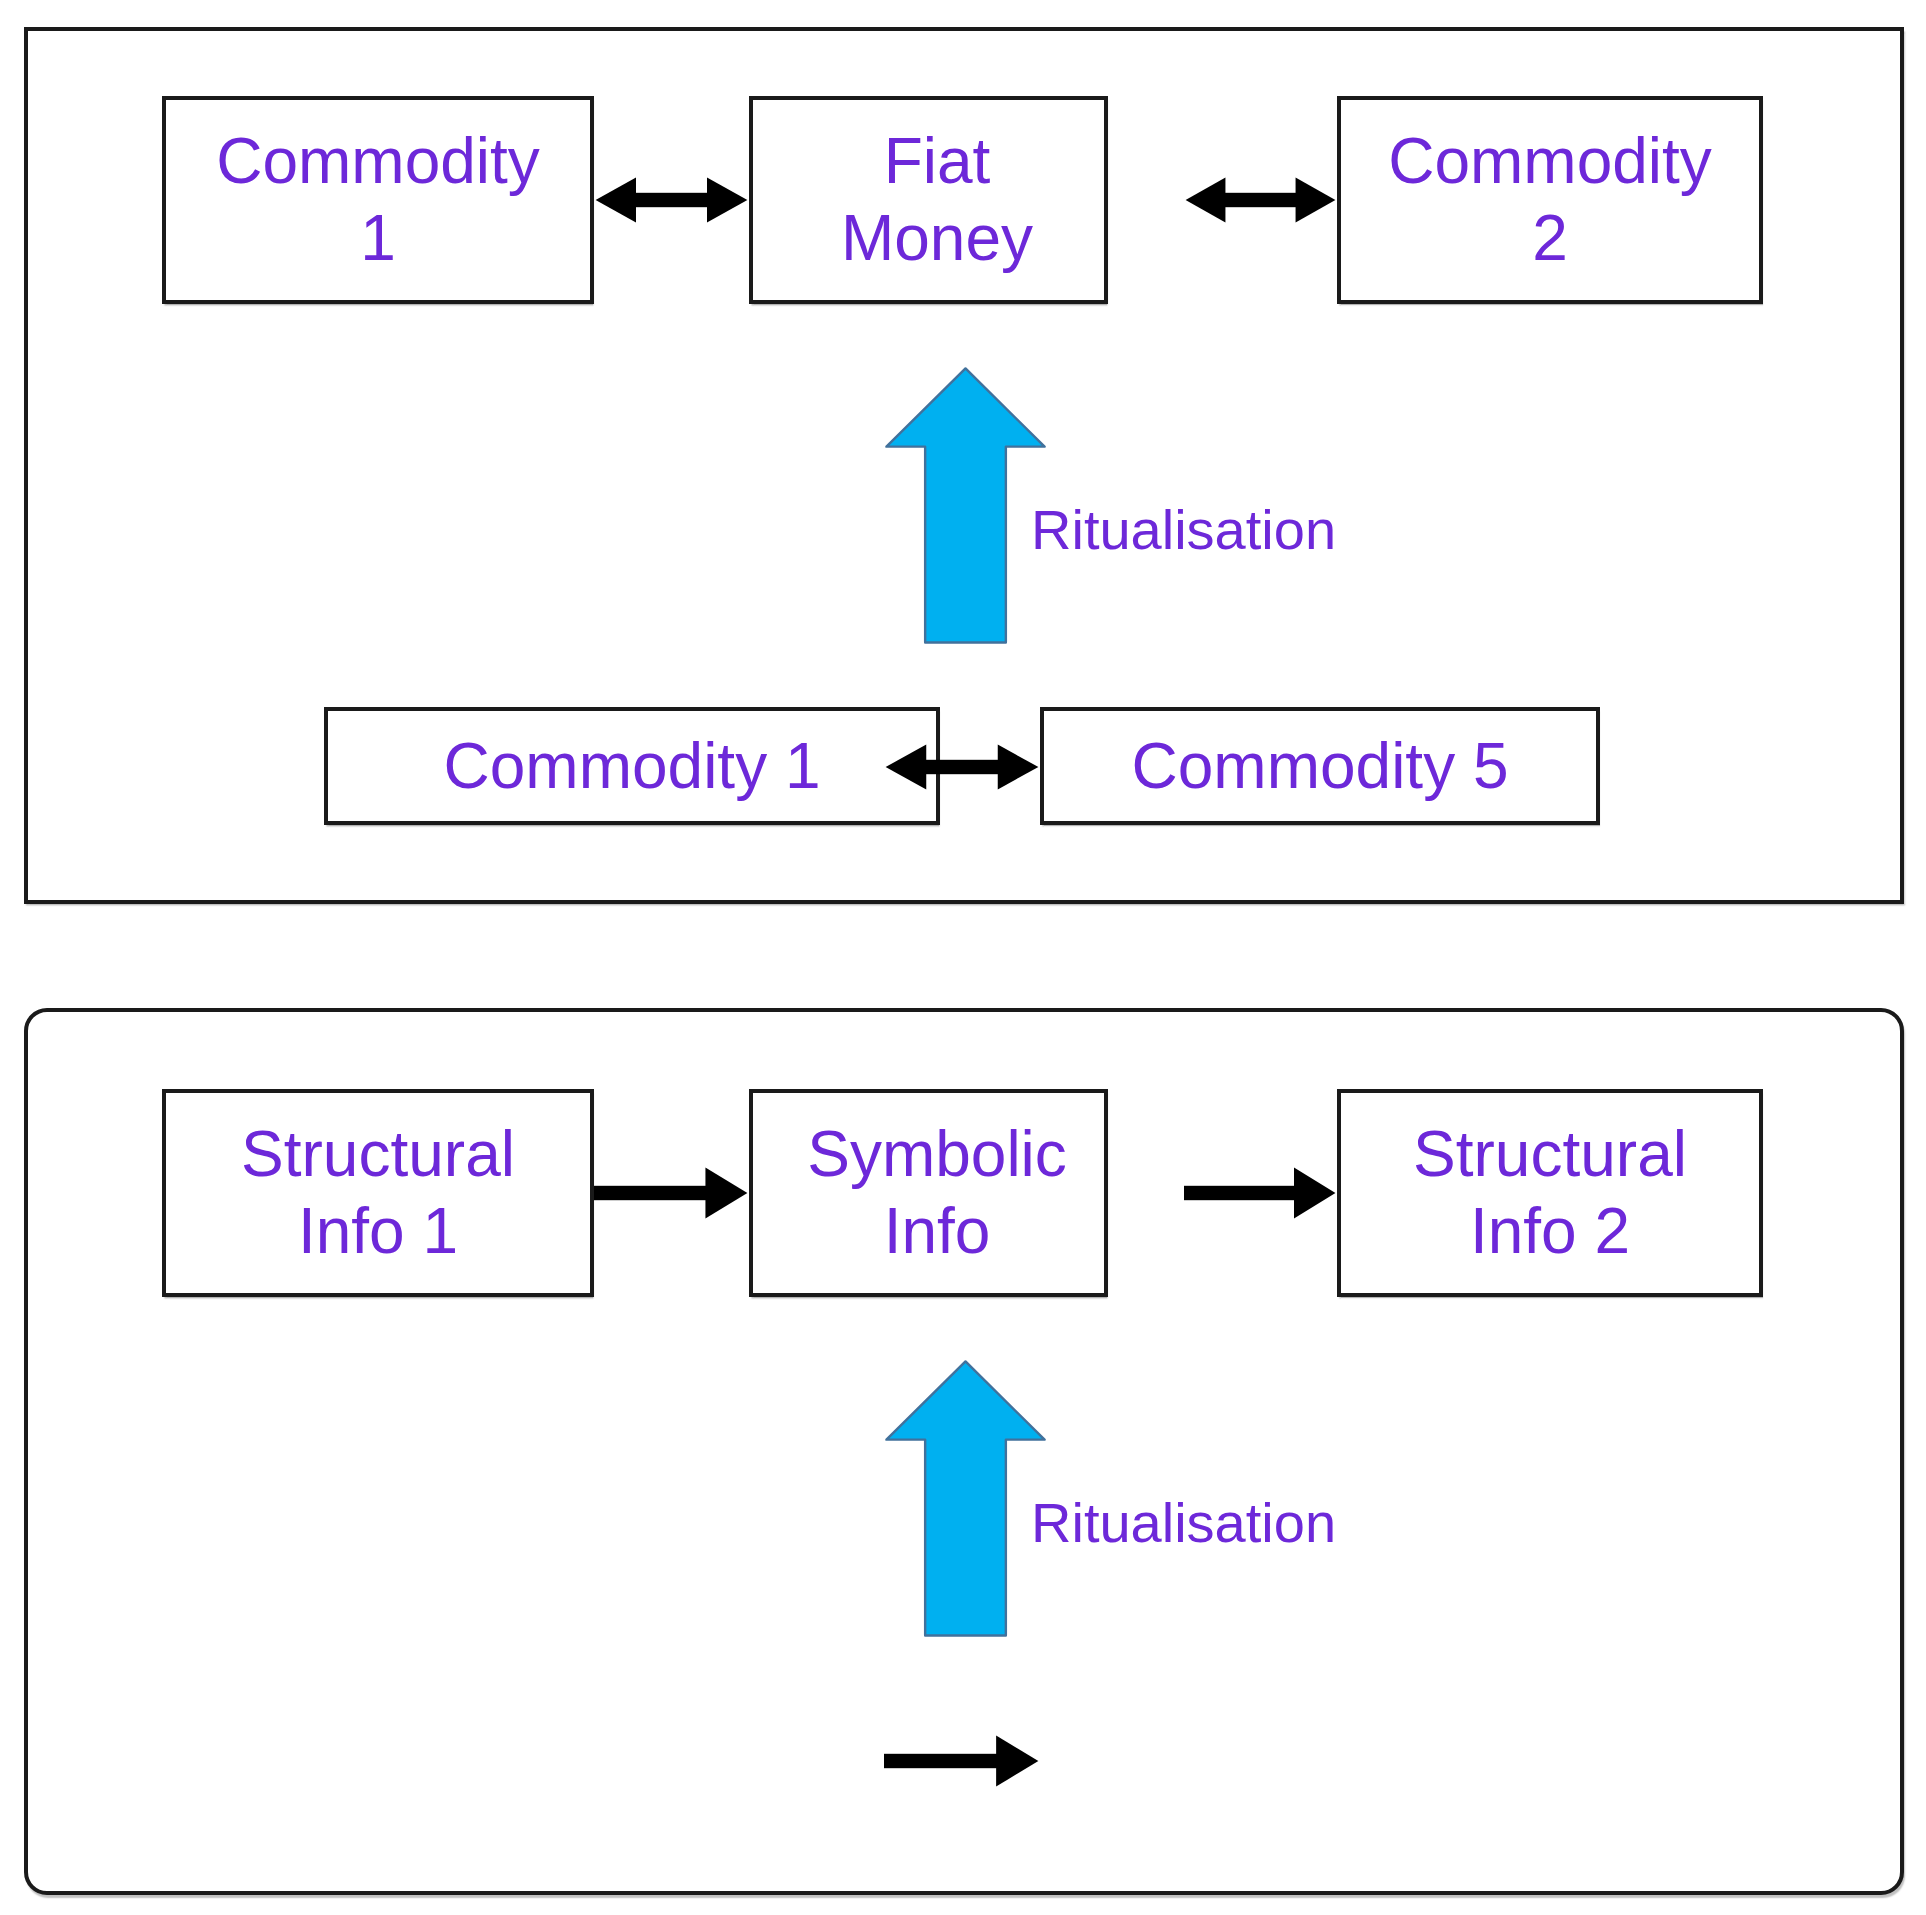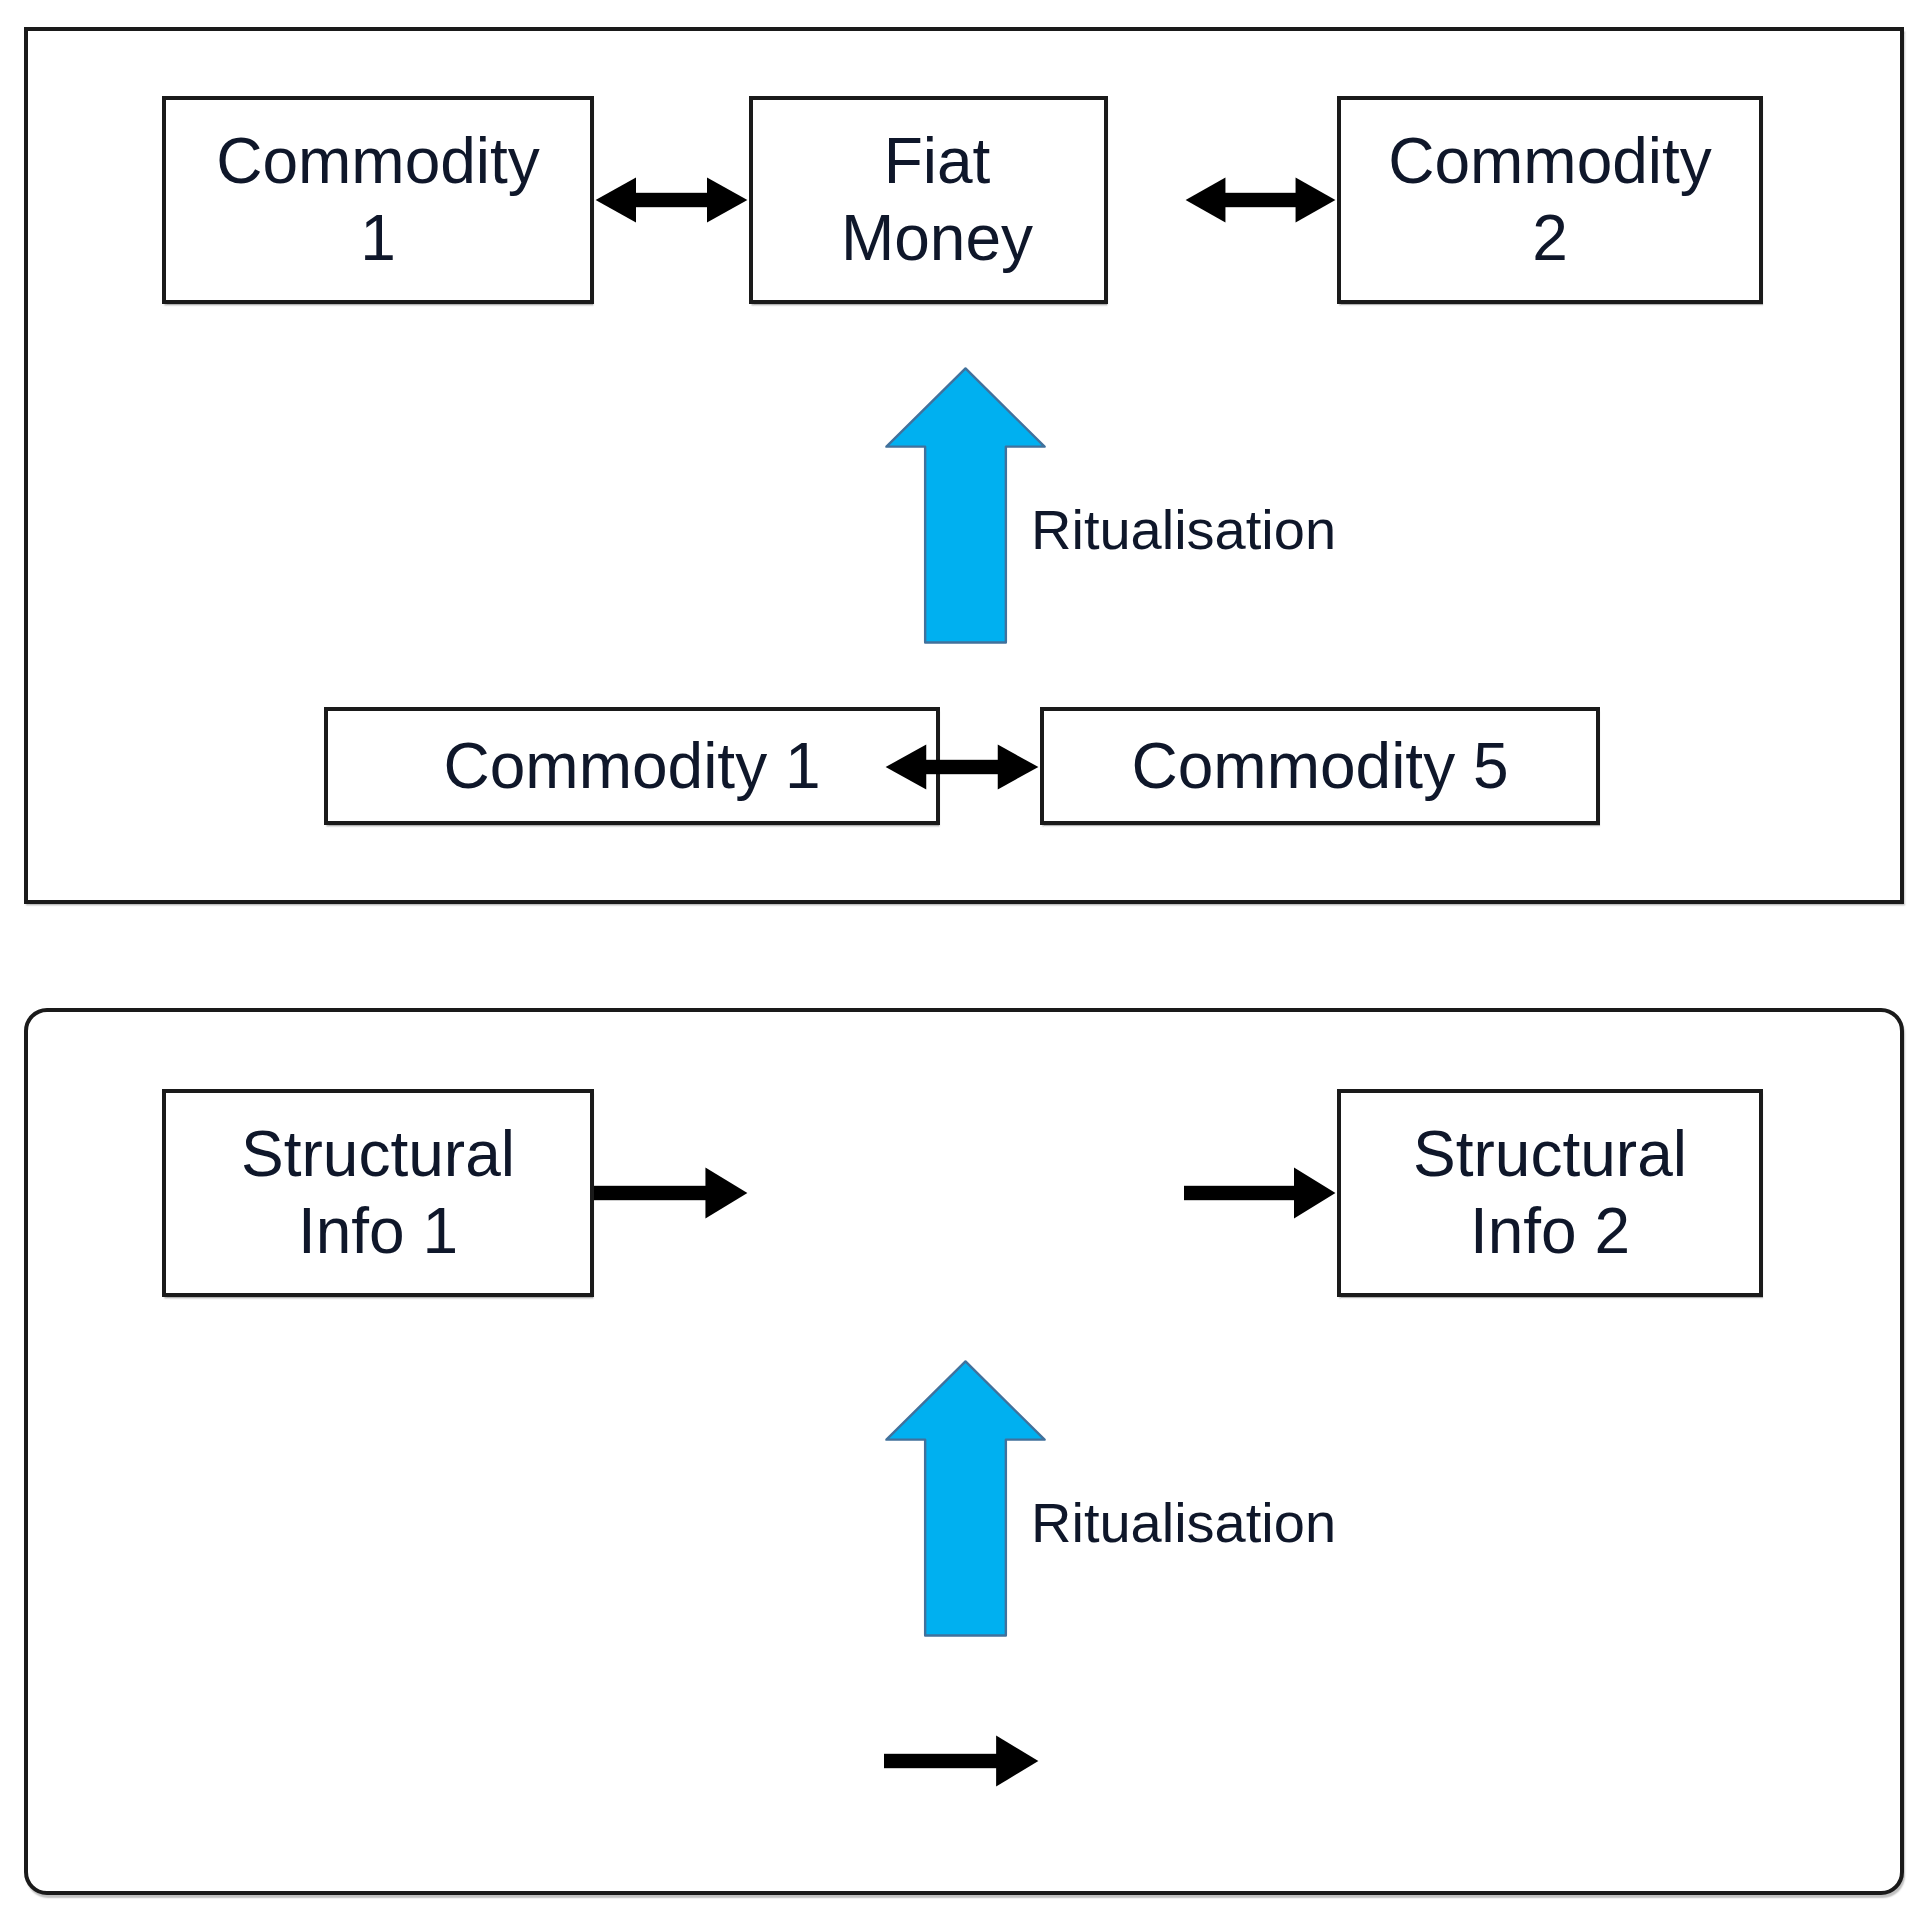--- a/index.html
+++ b/index.html
@@ -2,21 +2,21 @@
 <html style="font-size:13px"><head>
 <meta charset="utf-8">
 <style>
   html, body { margin: 0; padding: 0; background: #ffffff; }
   .canvas {
     position: relative;
     width: 1927px;
     height: 1915px;
     background: #ffffff;
     font-family: "Liberation Sans", sans-serif;
-    color: #0f172a;
+    color: #6d28d9;
   }
   .panel {
     position: absolute;
     left: 24px;
     width: 1880px;
     border: 4.8px solid #1a1a1a;
     box-sizing: border-box;
     background: #ffffff;
     box-shadow: 1.6px 3.2px 1.6px -0.8px rgba(0,0,0,0.25);
   }
@@ -150,20 +150,24 @@
       <span class="ln">Info 1</span>
     </div>
 
     <div class="connector c-a">
       <svg viewBox="0 0 192 80" preserveAspectRatio="none">
         <rect x="0" y="31" width="145" height="18" fill="#000000"></rect>
         <polygon points="190,40 138,8 138,72" fill="#000000"></polygon>
       </svg>
     </div>
 
+    <div class="node r1 pos-center">
+      <span class="ln">Symbolic</span>
+      <span class="ln">Info</span>
+    </div>
 
     <div class="connector c-b">
       <svg viewBox="0 0 192 80" preserveAspectRatio="none">
         <rect x="0" y="31" width="145" height="18" fill="#000000"></rect>
         <polygon points="190,40 138,8 138,72" fill="#000000"></polygon>
       </svg>
     </div>
 
     <div class="node r1 pos-right">
       <span class="ln">Structural</span>

